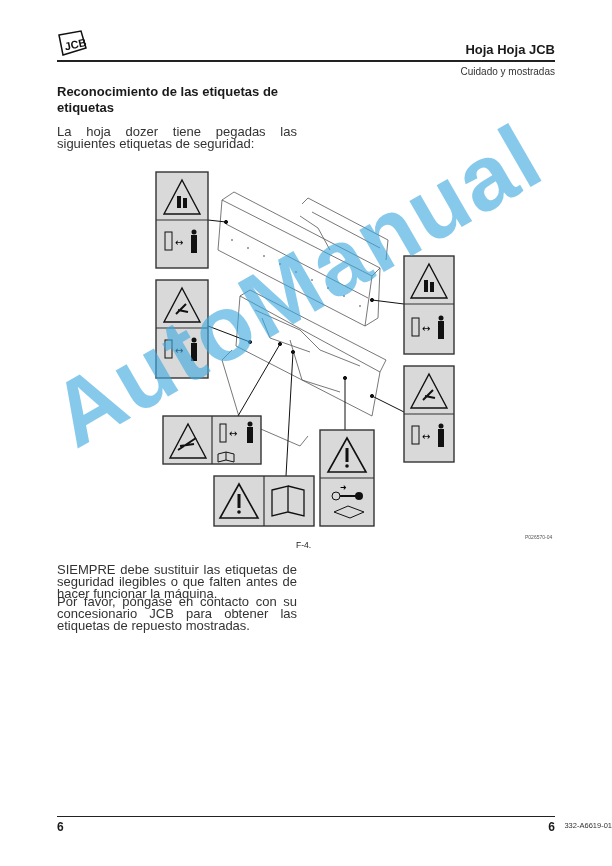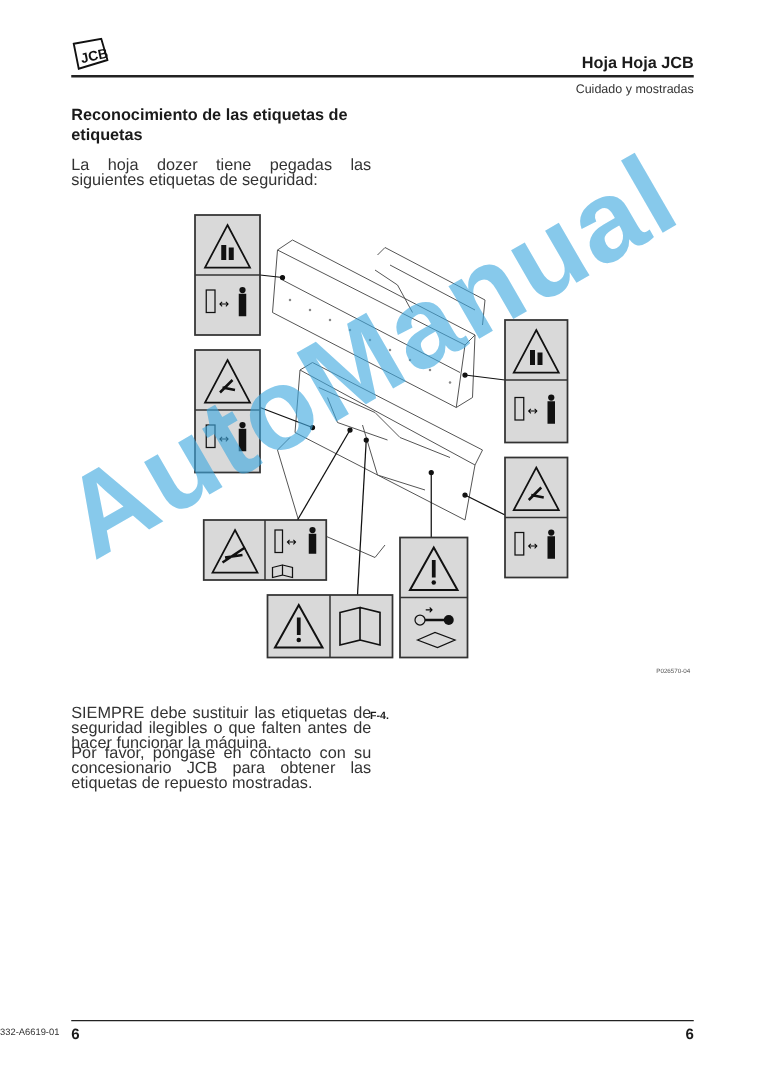--- a/index.html
+++ b/index.html
@@ -7,28 +7,28 @@
          font-family: "Liberation Sans", sans-serif; color: #1a1a1a; }
   .abs { position: absolute; }
   .logo { left: 57px; top: 30px; width: 30px; height: 26px; }
   .hdr-rule { left: 57px; top: 60px; width: 498px; height: 2px; background: #222; }
   .hdr-title { right: 57px; top: 42px; font-size: 13px; font-weight: bold; white-space: nowrap; }
   .hdr-sub { right: 57px; top: 66px; font-size: 10px; color: #333; white-space: nowrap; }
   .sec-title { left: 57px; top: 84px; width: 260px; font-size: 13px; font-weight: bold; line-height: 16px; }
   .intro { left: 57px; top: 126px; width: 240px; font-size: 13px; line-height: 12px; text-align: justify; color: #333; }
   .figure { left: 150px; top: 165px; width: 410px; height: 370px; }
   .fig-code { left: 525px; top: 534px; font-size: 5px; color: #555; }
-  .fig-caption { left: 296px; top: 540px; font-size: 8.5px; font-weight: bold; margin-top: 27px; }
+  .fig-caption { left: 296px; top: 540px; font-size: 8.5px; font-weight: normal; }
   .para { left: 57px; width: 240px; font-size: 13px; line-height: 12px; text-align: justify; color: #333; }
   .p1 { top: 564px; }
   .p2 { top: 596px; }
   .ftr-rule { left: 57px; top: 816px; width: 498px; height: 1px; background: #222; }
   .pg-left { left: 57px; top: 820px; font-size: 12px; font-weight: bold; }
   .pg-right { right: 57px; top: 820px; font-size: 12px; font-weight: bold; }
-  .doc-code { left: 0; width: 612px; top: 821px; text-align: left; font-size: 7.5px; color: #333; }
+  .doc-code { left: 0; width: 612px; top: 821px; text-align: right; font-size: 7.5px; color: #333; }
   .watermark { left: 60px; top: 370px; font-size: 92px; font-weight: bold; color: #3fa9e0;
                opacity: 0.62; transform: rotate(-30deg); transform-origin: left center; white-space: nowrap;
                letter-spacing: 2px; pointer-events: none; }
   .label { fill: #d9d9d9; stroke: #333; stroke-width: 1.4; }
 </style>
 </head>
 <body>
 
 <svg class="abs logo" viewBox="0 0 30 26">
   <path d="M2 5 L24 1 L29 18 L6 25 Z" fill="#fff" stroke="#111" stroke-width="1.5"></path>

